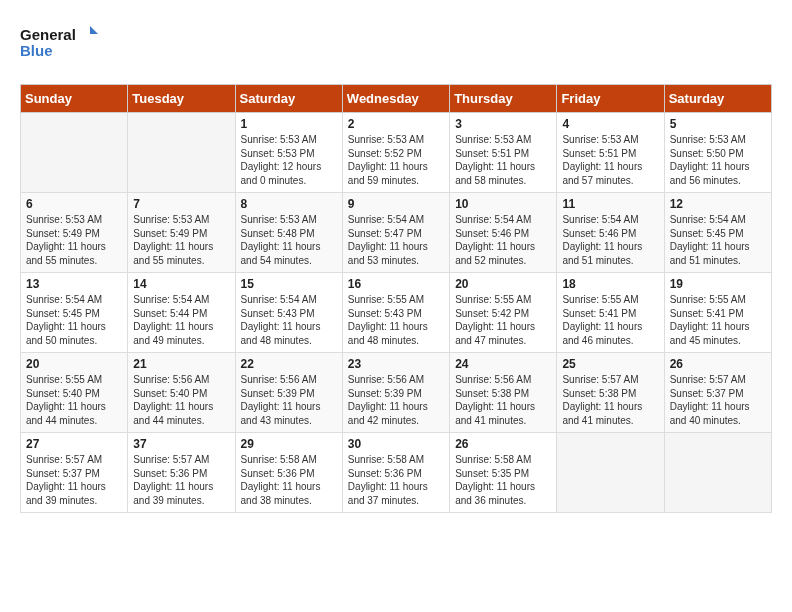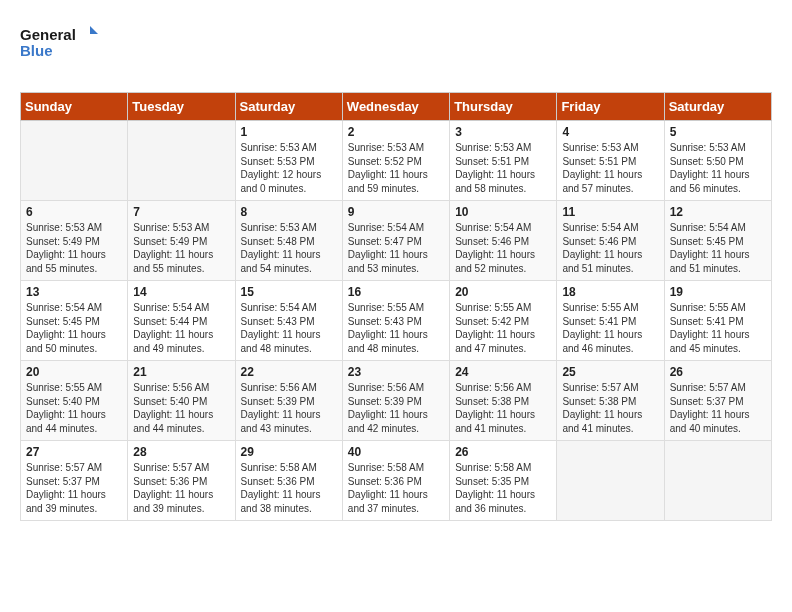--- a/index.html
+++ b/index.html
@@ -7,21 +7,21 @@
       font-family: Arial, sans-serif;
       background: #fff;
       width: 792px;
       min-height: 612px;
       padding: 20px;
     }
     .header {
       display: flex;
       justify-content: space-between;
       align-items: flex-start;
-      margin-bottom: 28px;
+      margin-bottom: 20px;
     }
     .logo {
       display: flex;
       align-items: center;
       gap: 6px;
     }
     .title-block {
       text-align: right;
     }
     .month-title {
@@ -298,35 +298,35 @@
       </tr>
       <tr>
         <td>
           <span class="day-num">27</span>
           <div class="cell-text" style="white-space: pre-line;">Sunrise: 5:57 AM
 Sunset: 5:37 PM
 Daylight: 11 hours
 and 39 minutes.</div>
         </td>
         <td>
-          <span class="day-num">28</span>
+          <span class="day-num">37</span>
           <div class="cell-text" style="white-space: pre-line;">Sunrise: 5:57 AM
 Sunset: 5:36 PM
 Daylight: 11 hours
 and 39 minutes.</div>
         </td>
         <td>
           <span class="day-num">29</span>
           <div class="cell-text" style="white-space: pre-line;">Sunrise: 5:58 AM
 Sunset: 5:36 PM
 Daylight: 11 hours
 and 38 minutes.</div>
         </td>
         <td>
-          <span class="day-num">40</span>
+          <span class="day-num">30</span>
           <div class="cell-text" style="white-space: pre-line;">Sunrise: 5:58 AM
 Sunset: 5:36 PM
 Daylight: 11 hours
 and 37 minutes.</div>
         </td>
         <td>
           <span class="day-num">26</span>
           <div class="cell-text" style="white-space: pre-line;">Sunrise: 5:58 AM
 Sunset: 5:35 PM
 Daylight: 11 hours

